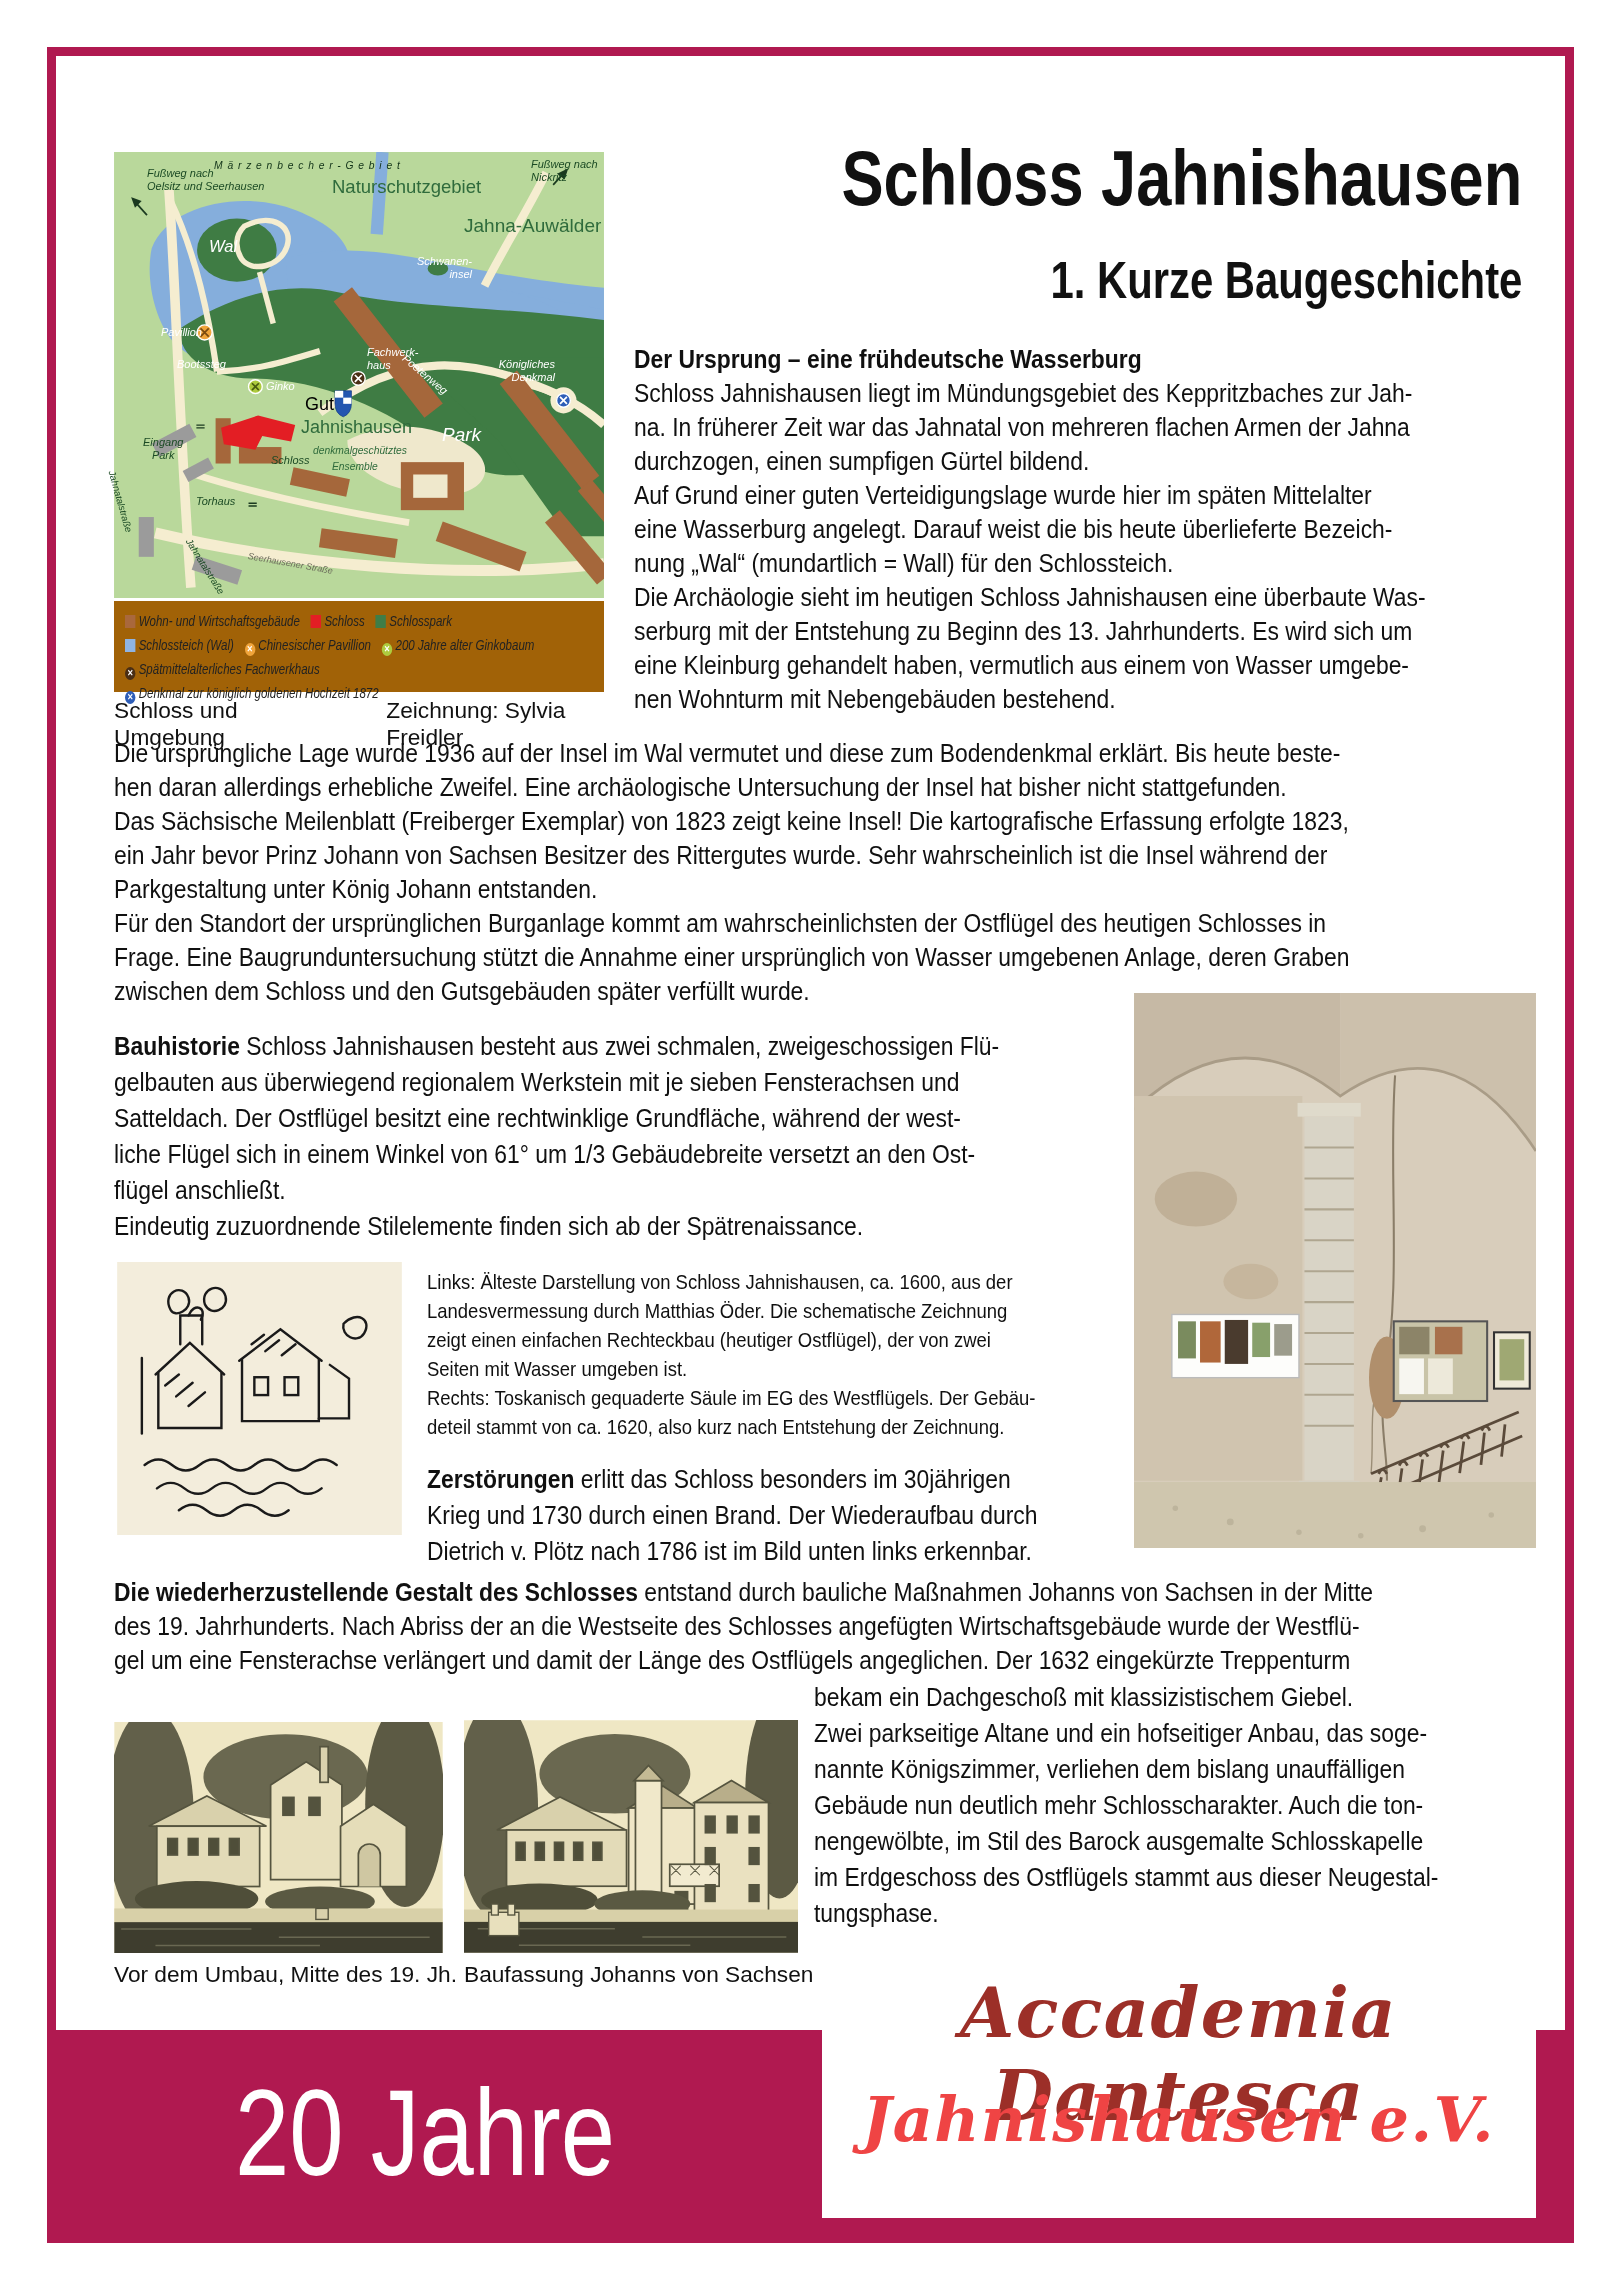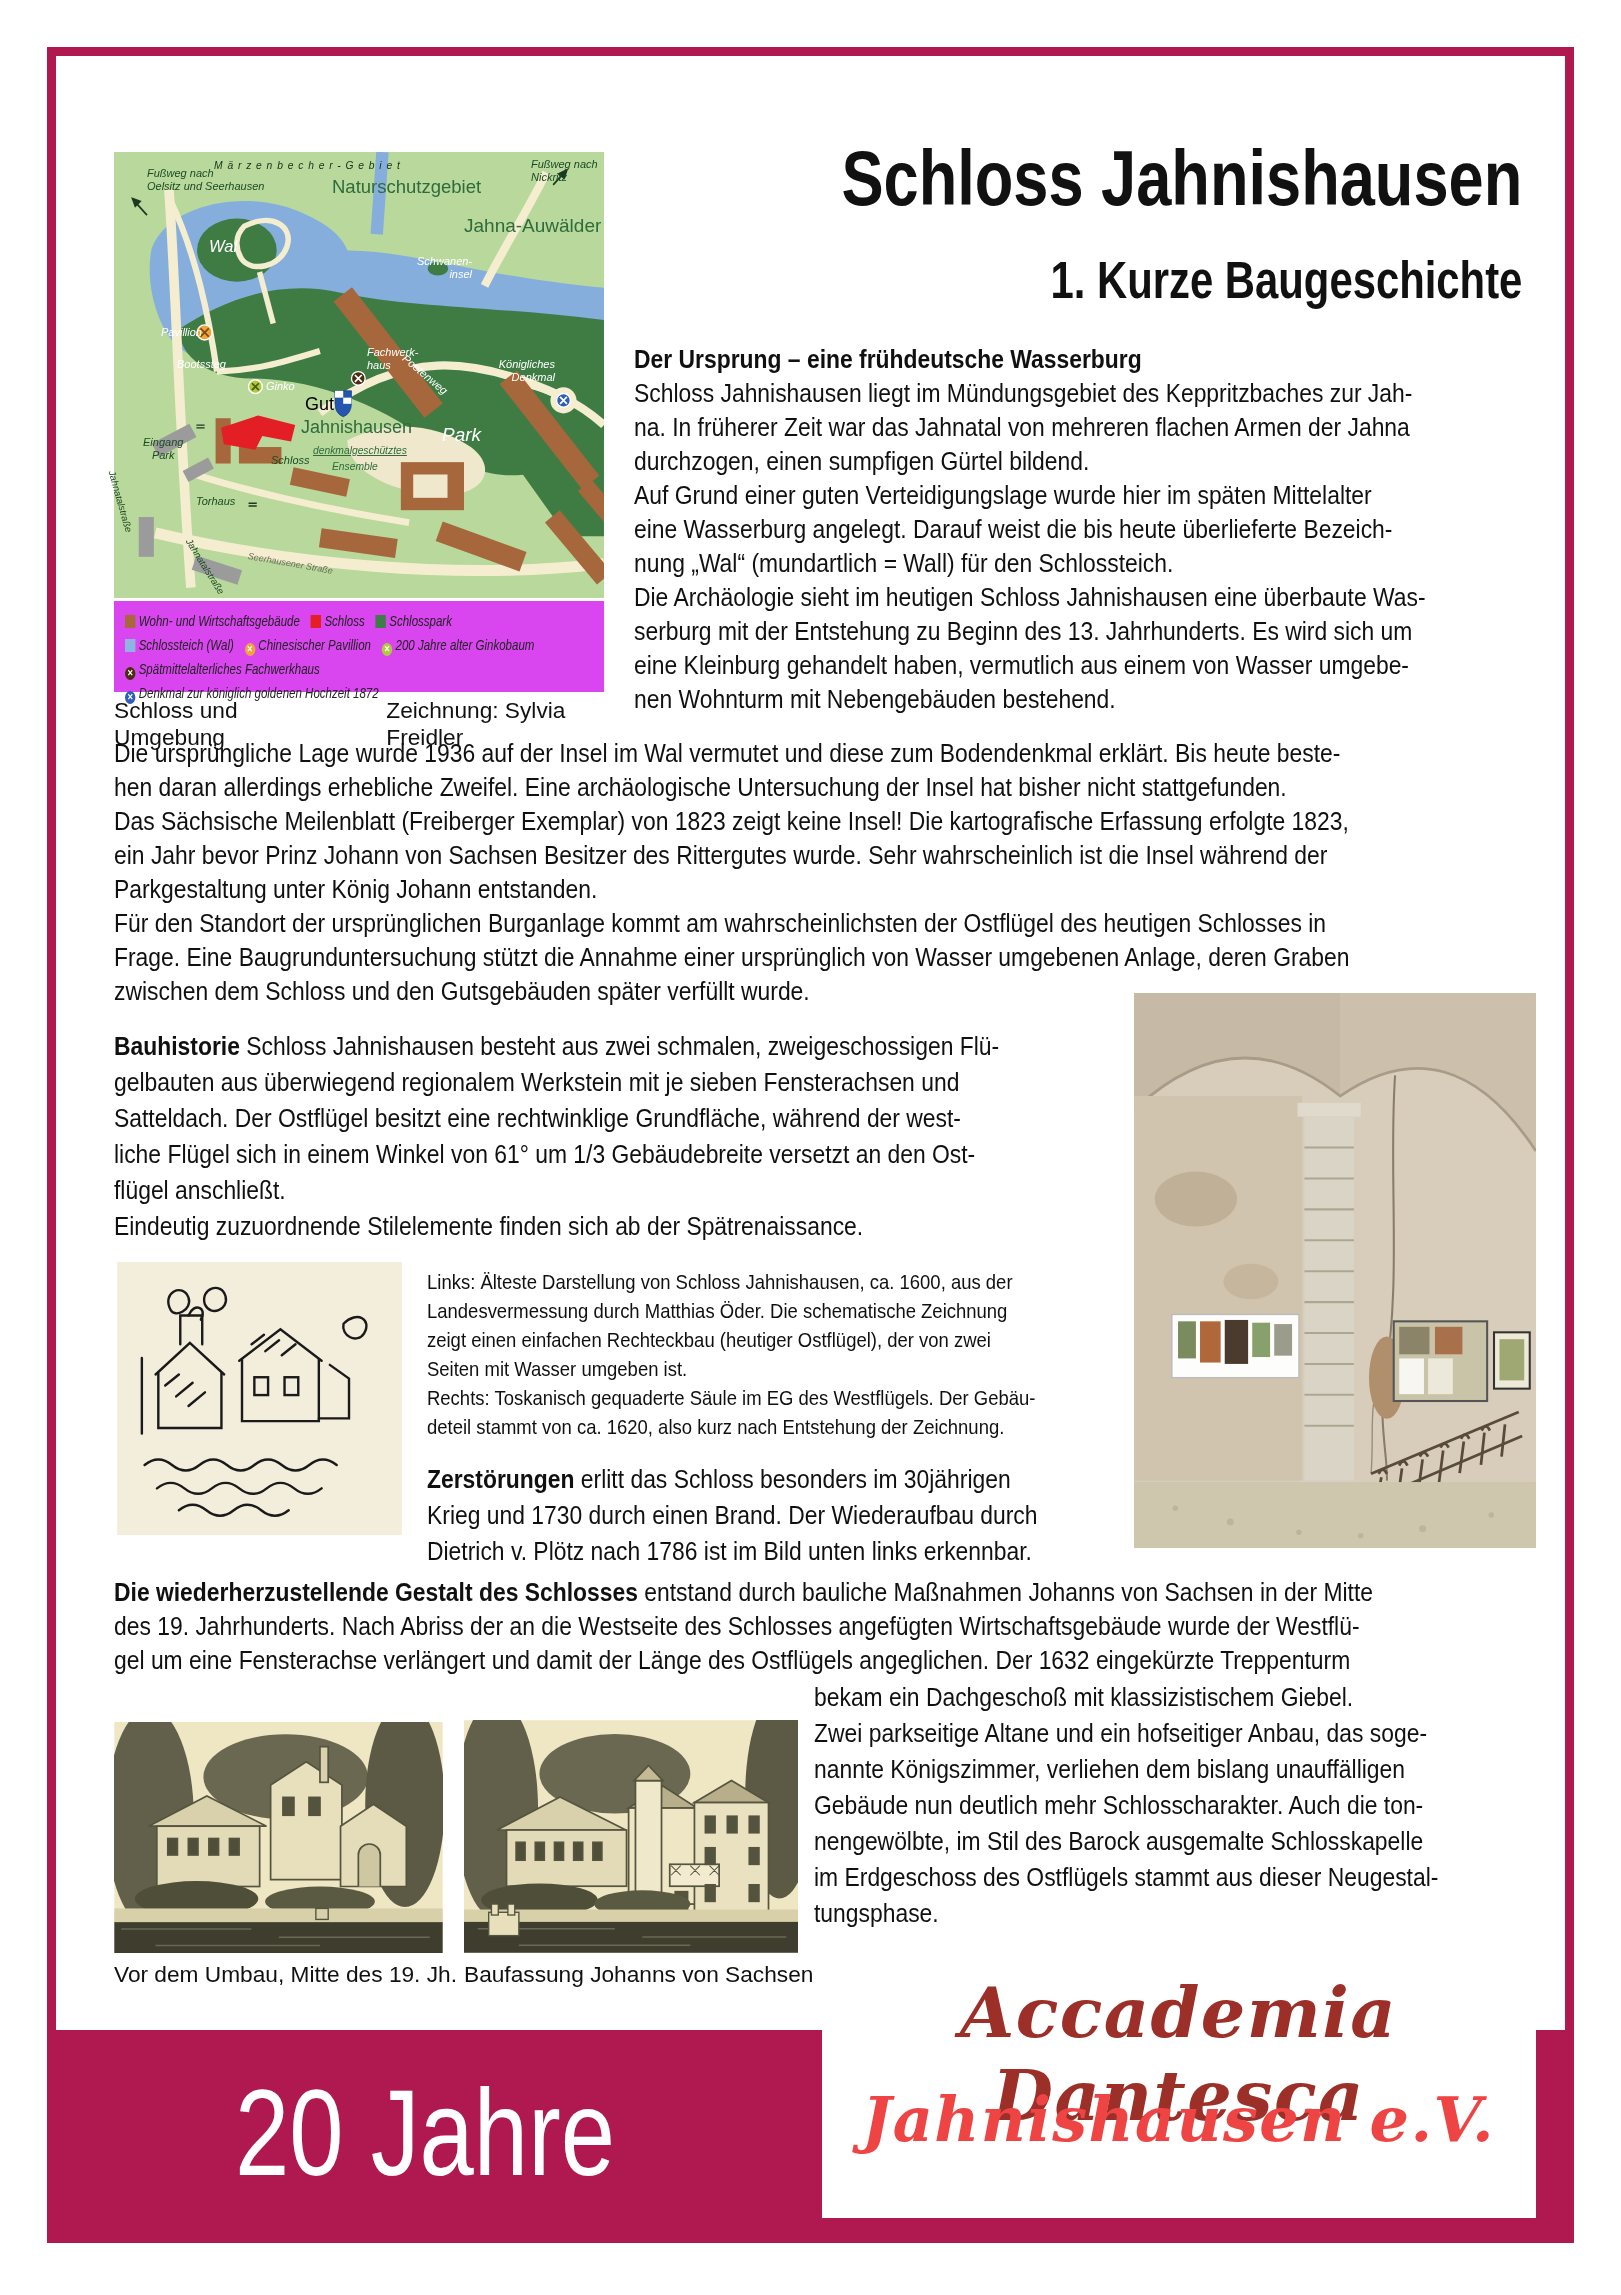--- a/index.html
+++ b/index.html
@@ -18,21 +18,21 @@
   .subtitle{position:absolute;right:99px;top:255px;font-weight:bold;font-size:51px;line-height:51px;
          transform:scaleX(.82);transform-origin:100% 0;white-space:nowrap;z-index:2;}
   
   .map-wrap{position:absolute;left:114px;top:152px;width:490px;height:446px;z-index:2;}
   .ml{position:absolute;font-size:11px;line-height:13px;font-style:italic;color:#1b4a24;
       white-space:pre-line;z-index:3;}
   .ml.w{color:#ffffff;}
   .ml.bd{font-weight:normal;}
   .ml.nb{font-style:normal;}
   .ml.dk{color:#123318;font-style:italic;}
-  .legend{position:absolute;left:114px;top:601px;width:490px;height:91px;background:#d946ef;
+  .legend{position:absolute;left:114px;top:601px;width:490px;height:91px;background:#a16207;
           box-sizing:border-box;padding:8.2px 11px;z-index:2;}
   .legend-inner{width:563px;transform:scaleX(.8);transform-origin:0 0;
                 font-size:14.4px;line-height:24px;font-style:italic;color:#222;}
   .li{margin-right:9.6px;white-space:nowrap;display:inline-block;}
   .sw{display:inline-block;width:13px;height:13px;vertical-align:-2.1px;margin-right:4.1px;}
   .sw.ci{border-radius:50%;position:relative;color:#fff;font-style:normal;font-size:9px;
          line-height:13px;text-align:center;font-weight:bold;}
   .sw.ci::after{content:"\2715";}
   .map-cap{position:absolute;left:114px;top:697px;width:522px;font-size:22.7px;z-index:2;display:flex;gap:43px;}
   
@@ -158,21 +158,21 @@
     <span class="ml w" style="left:294px;top:200px;transform:rotate(40deg);transform-origin:0 0;">Poetenweg</span>
     <span class="ml w" style="left:382px;top:206px;text-align:right;width:59px;">Königliches
 Denkmal</span>
     <span class="ml w bd" style="left:328px;top:276px;font-size:19px;">Park</span>
     <span class="ml" style="left:29px;top:275px;text-align:center;margin-top:9px;">Eingang
 Park</span>
     <span class="ml" style="left:82px;top:343px;">Torhaus</span>
     <span class="ml" style="left:157px;top:302px;">Schloss</span>
     <span class="ml bd nb" style="left:191px;top:246px;font-size:18px;color:#000000;">Gut</span>
     <span class="ml bd nb" style="left:187px;top:269px;font-size:18px;color:#2F6B3C;">Jahnishausen</span>
-    <span class="ml" style="left:199px;top:292px;font-size:10.3px;color:#2F6B3C;text-decoration:underline;">denkmalgeschütztes</span>
+    <span class="ml" style="left:199px;top:292px;font-size:10.3px;color:#2F6B3C;">denkmalgeschütztes</span>
     <span class="ml" style="left:218px;top:308px;font-size:10.3px;color:#2F6B3C;">Ensemble</span>
     <span class="ml" style="left:4.1px;top:317px;transform:rotate(74deg);transform-origin:0 0;font-size:9.6px;">Jahnatalstraße</span>
     <span class="ml" style="left:80px;top:384px;transform:rotate(58deg);transform-origin:0 0;font-size:9.6px;">Jahnatalstraße</span>
     <span class="ml" style="left:135px;top:398px;transform:rotate(10deg);transform-origin:0 0;font-size:9px;color:#6b6b5a;">Seerhausener Straße</span>
   </div>
 
   <div class="legend">
     <div class="legend-inner">
       <span class="li"><span class="sw" style="background:#A9683C"></span><span>Wohn- und Wirtschaftsgebäude</span></span>
       <span class="li"><span class="sw" style="background:#E31E24"></span><span>Schloss</span></span>

